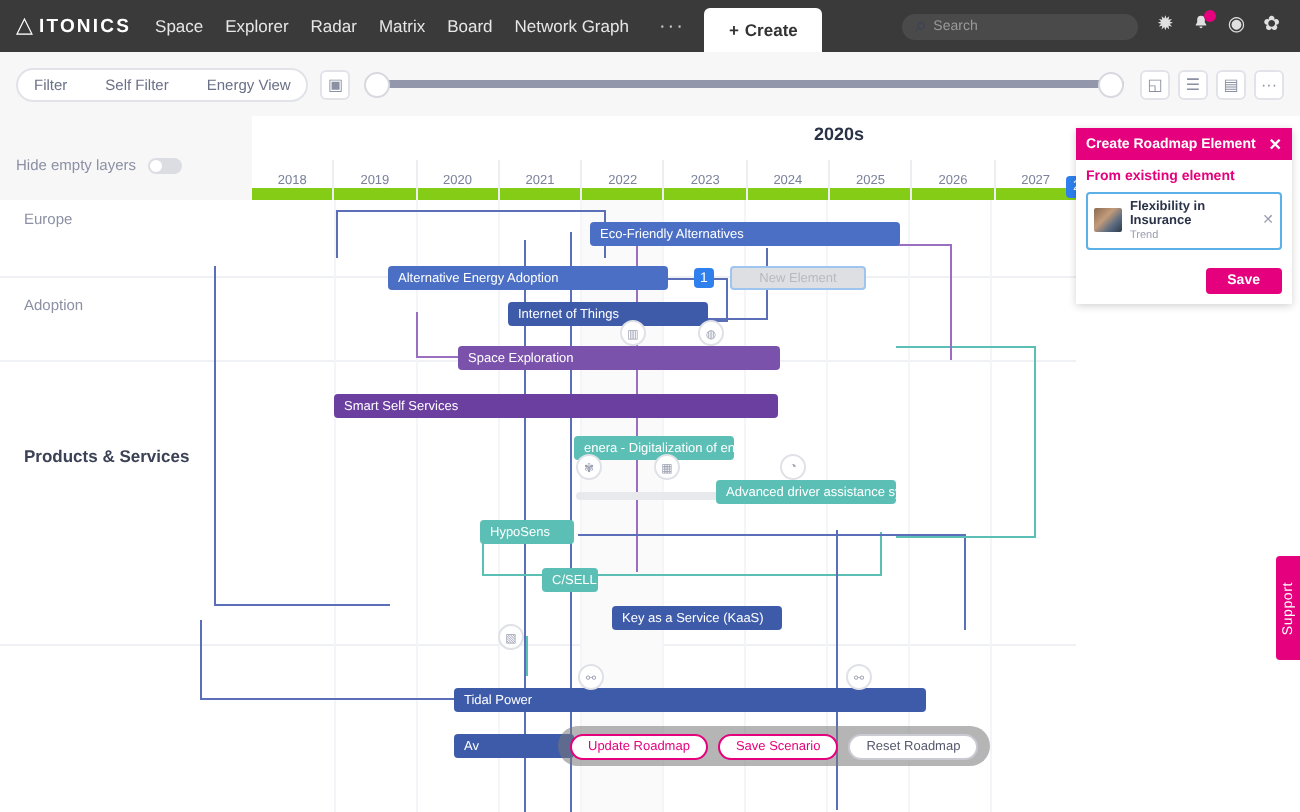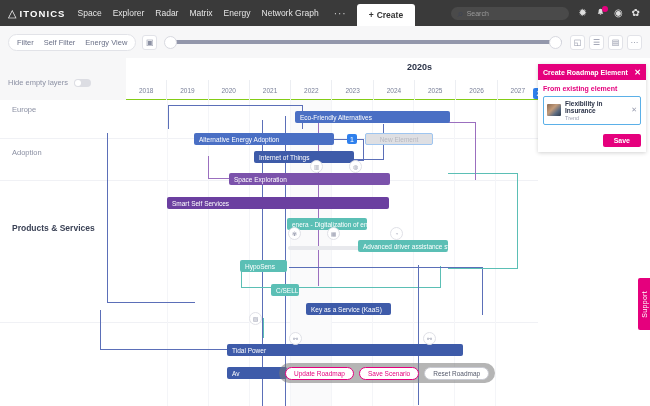--- a/index.html
+++ b/index.html
@@ -43,21 +43,21 @@
     border-radius: 50%; background: #e5007d;
   }
 
   
   .toolbar {
     position: absolute; left: 0; top: 26px; width: 650px; height: 32px;
     background: #f7f7f8; display: flex; align-items: center; padding: 0 8px;
   }
   .filter-pill {
     height: 17px; border-radius: 9px; background: #fff; border: 1px solid #e2e3e8;
-    display: flex; align-items: center; padding: 0 3px; 
+    display: flex; align-items: center; padding: 0 3px; gap: 9px;
   }
   .filter-pill span { font-size: 7.5px; color: #6a7087; padding: 0 5px; cursor: pointer; }
   .icon-sq {
     width: 15px; height: 15px; border-radius: 3px; border: 1px solid #e2e3e8;
     background: #fff; display: flex; align-items: center; justify-content: center;
     font-size: 8px; color: #8b90a3; margin-left: 6px; cursor: pointer;
   }
   .slider-wrap { flex: 1; display: flex; align-items: center; margin: 0 8px; position: relative; }
   .slider-track { width: 100%; height: 4px; border-radius: 2px; background: #9397ab; }
   .slider-knob {
@@ -81,21 +81,21 @@
   }
 
   
   .left-panel {
     position: absolute; left: 0; top: 58px; width: 126px; height: 42px; background: #f7f7f8;
   }
 
   
   .timeline-head {
     position: absolute; left: 126px; top: 58px; width: 412px; height: 42px;
-    background: #fff; border-bottom: 1px solid #84cc16;
+    background: #fff; border-bottom: 6px solid #84cc16;
   }
   .decade-label {
     position: absolute; left: 281px; top: 4px; font-size: 9px; font-weight: 700; color: #2b3348;
   }
   .year-cols { position: absolute; left: 0; top: 22px; width: 412px; height: 20px; display: flex; }
   .year-col {
     flex: 1; display: flex; align-items: center; justify-content: center;
     font-size: 6.5px; color: #7a8099; border-left: 1px solid #eceef2;
   }
   .year-col:first-child { border-left: none; }
@@ -206,21 +206,21 @@
 <div class="topnav">
   <div class="brand">
     <span class="brand-mark">△</span>
     <span class="brand-text">ITONICS</span>
   </div>
   <div class="nav-items">
     <span class="nav-item">Space</span>
     <span class="nav-item">Explorer</span>
     <span class="nav-item">Radar</span>
     <span class="nav-item">Matrix</span>
-    <span class="nav-item">Energy</span>
+    <span class="nav-item">Board</span>
     <span class="nav-item">Network Graph</span>
     <span class="nav-more">···</span>
   </div>
   <div class="create-btn">
     <span>+</span>
     <span>Create</span>
   </div>
   <div class="nav-right">
     <div class="search-box">
       <span>⌕</span>

